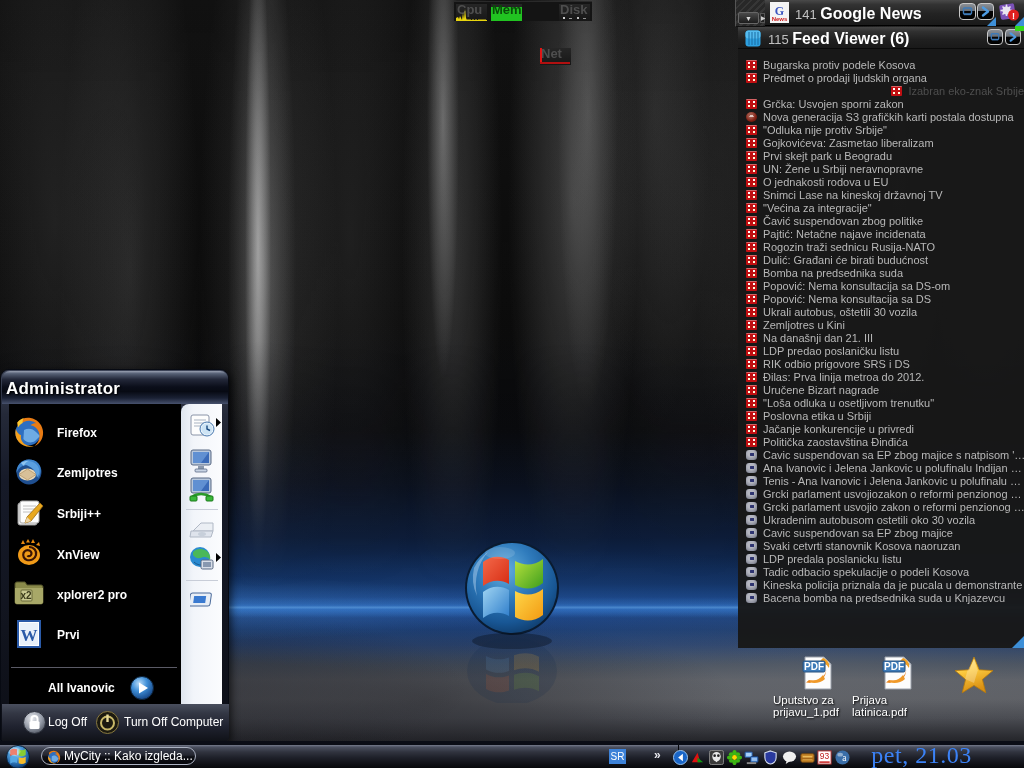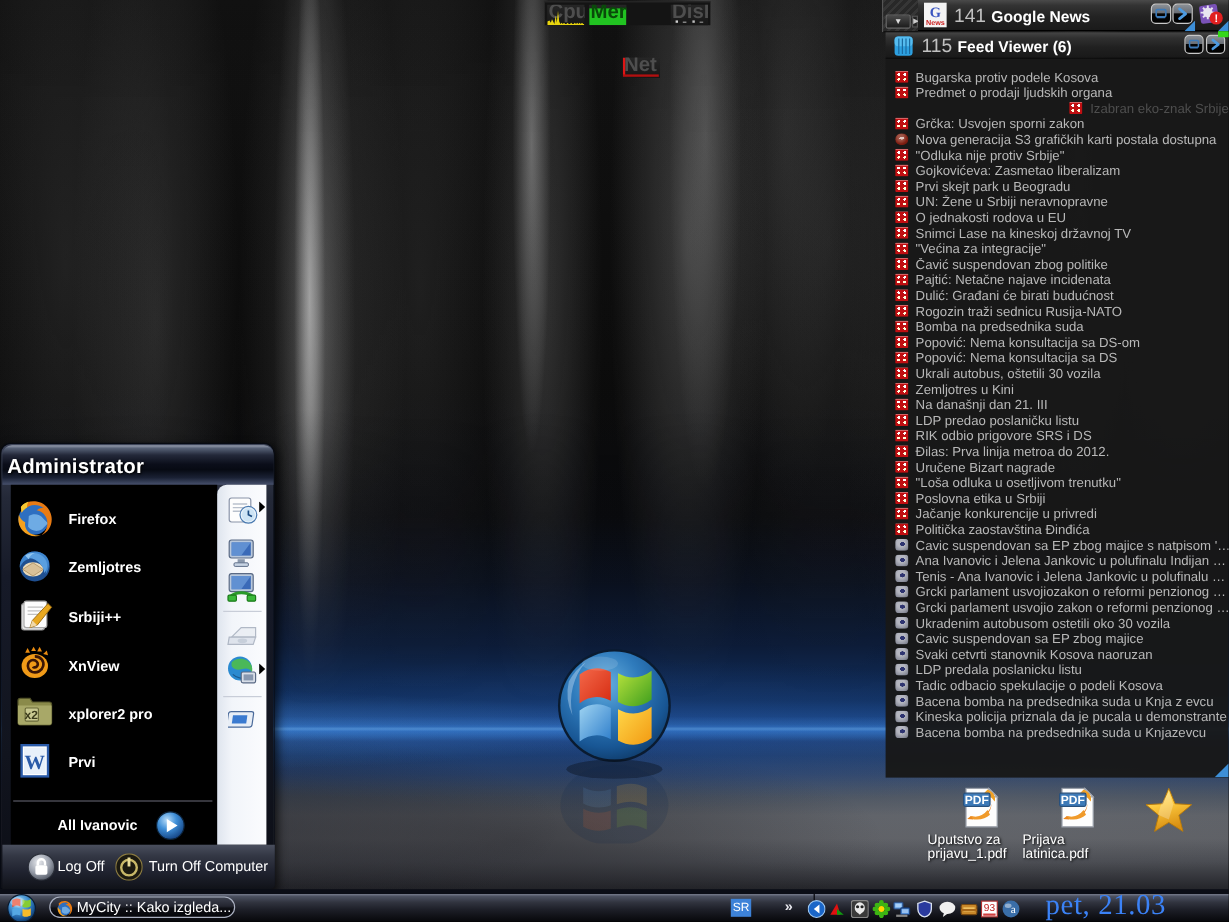--- a/index.html
+++ b/index.html
@@ -76,39 +76,39 @@
     text-shadow:1px 1px 2px #000; }
 
   
   #orb { position:absolute; left:460px; top:538px; width:104px; height:165px; }
 
   
   #sysmon { position:absolute; left:454px; top:1px; width:138px; height:20px;
     background:#141414; border-top:1px solid #2a2a2a; }
   .sm { position:absolute; top:2px; height:17px; width:31px;
     background:linear-gradient(180deg,#262626,#171717);
-    font-size:17px; font-weight:bold; color:#4e4e4e; line-height:12px; padding-left:1px; overflow:hidden; }
+    font-size:13px; font-weight:bold; color:#4e4e4e; line-height:12px; padding-left:1px; overflow:hidden; }
 
   
   #wtab { position:absolute; left:735px; top:0; width:30px; height:27px;
     background:repeating-linear-gradient(135deg,#363636 0 2px,#282828 2px 5px);
     border-left:1px solid #555; border-bottom:1px solid #111; }
   #wtab .btn { position:absolute; left:2px; top:12px; width:21px; height:12px;
     background:linear-gradient(180deg,#4a4a4a,#1c1c1c); border:1px solid #666; border-radius:2px;
     color:#ddd; font-size:7px; text-align:center; line-height:11px; }
   #wtab .btn2 { position:absolute; left:24px; top:13px; width:5px; height:10px;
     background:#222; border:1px solid #555; color:#ccc; font-size:6px; line-height:9px; }
   #whead1 { position:absolute; left:765px; top:0; width:259px; height:26px;
     background:linear-gradient(180deg,#4a4a4a 0%,#333 18%,#232323 55%,#1a1a1a 100%);
     border-bottom:1px solid #000; }
   #whead2 { position:absolute; left:738px; top:27px; width:286px; height:22px;
     background:linear-gradient(180deg,#454545 0%,#303030 22%,#202020 60%,#191919 100%);
     border-bottom:1px solid #0a0a0a; }
-  .wtitle { color:#fff; font-weight:bold; font-size:13px; }
-  .wnum { color:#c0c0c0; font-weight:normal; font-size:16px; }
+  .wtitle { color:#fff; font-weight:bold; font-size:16px; }
+  .wnum { color:#c0c0c0; font-weight:normal; font-size:13px; }
   .wbtn { position:absolute; width:17px; height:17px; border:1.5px solid #c8c8c8; border-radius:4px;
     background:linear-gradient(180deg,#8a8f96 0%,#6a6f76 45%,#050505 50%,#000 100%); }
   .wbtn svg { position:absolute; left:1px; top:1px; }
   #wlist { position:absolute; left:738px; top:49px; width:286px; height:599px;
     background:rgba(24,24,24,0.96); overflow:hidden; padding-top:10px; }
   .fitem { height:13px; white-space:nowrap; overflow:hidden; color:#b8b8b8; font-size:11px; line-height:13px; padding-left:8px; }
   .fitem.dim { color:#4e4e4e;text-align:right; }
   .fitem .fic { display:inline-block; width:11px; height:10px; margin-right:6px; vertical-align:-1px; }
   .fic-red { background:#c00f12; border-radius:1px;
     background-image:linear-gradient(180deg, rgba(255,255,255,0.35) 0 1px, transparent 1px),
@@ -195,21 +195,21 @@
   </div>
   <div id="sysmon">
     <div class="sm" style="left:2px;">Cpu
       <svg class="abs" style="left:0;top:4px" width="31" height="13" viewBox="0 0 31 13">
         <path d="M0,13 L0,10 2,9 3,11 4,8 5,10 6,12 7,5 8,11 9,1 10,10 11,12 12,11 13,12 14,11 15,12 16,12 17,11 18,12 19,12 20,11 21,12 22,12 23,11 24,12 25,11 26,12 27,11 28,12 29,11 30,12 31,12 31,13 Z" fill="#e8d40e"></path>
       </svg>
     </div>
     <div class="sm" style="left:37px; color:#0a4a0a;"><span style="position:relative;z-index:2">Mem</span>
       <div class="abs" style="left:0;top:3px;width:31px;height:14px;background:#21c321;z-index:1"></div>
     </div>
-    <div class="sm" style="left:65px;margin-top:44px;">Net
+    <div class="sm" style="left:86px;margin-top:44px;">Net
       <div class="abs" style="left:0;top:0;width:2px;height:15px;background:#e01515"></div>
       <div class="abs" style="left:0;top:14px;width:30px;height:2px;background:#b01010"></div>
     </div>
     <div class="sm" style="left:105px;">Disk
       <div class="abs" style="left:4px;top:13px;width:2px;height:2px;background:#cfcfcf"></div>
       <div class="abs" style="left:10px;top:14px;width:3px;height:1px;background:#9f9f9f"></div>
       <div class="abs" style="left:18px;top:13px;width:2px;height:2px;background:#bfbfbf"></div>
       <div class="abs" style="left:24px;top:14px;width:3px;height:1px;background:#8f8f8f"></div>
     </div>
   </div>
@@ -221,22 +221,22 @@
     <div class="fitem"><span class="fic fic-ball"></span>Nova generacija S3 grafičkih karti postala dostupna</div>
     <div class="fitem"><span class="fic fic-red"></span>"Odluka nije protiv Srbije"</div>
     <div class="fitem"><span class="fic fic-red"></span>Gojkovićeva: Zasmetao liberalizam</div>
     <div class="fitem"><span class="fic fic-red"></span>Prvi skejt park u Beogradu</div>
     <div class="fitem"><span class="fic fic-red"></span>UN: Žene u Srbiji neravnopravne</div>
     <div class="fitem"><span class="fic fic-red"></span>O jednakosti rodova u EU</div>
     <div class="fitem"><span class="fic fic-red"></span>Snimci Lase na kineskoj državnoj TV</div>
     <div class="fitem"><span class="fic fic-red"></span>"Većina za integracije"</div>
     <div class="fitem"><span class="fic fic-red"></span>Čavić suspendovan zbog politike</div>
     <div class="fitem"><span class="fic fic-red"></span>Pajtić: Netačne najave incidenata</div>
+    <div class="fitem"><span class="fic fic-red"></span>Rogozin traži sednicu Rusija-NATO</div>
     <div class="fitem"><span class="fic fic-red"></span>Dulić: Građani će birati budućnost</div>
-    <div class="fitem"><span class="fic fic-red"></span>Rogozin traži sednicu Rusija-NATO</div>
     <div class="fitem"><span class="fic fic-red"></span>Bomba na predsednika suda</div>
     <div class="fitem"><span class="fic fic-red"></span>Popović: Nema konsultacija sa DS-om</div>
     <div class="fitem"><span class="fic fic-red"></span>Popović: Nema konsultacija sa DS</div>
     <div class="fitem"><span class="fic fic-red"></span>Ukrali autobus, oštetili 30 vozila</div>
     <div class="fitem"><span class="fic fic-red"></span>Zemljotres u Kini</div>
     <div class="fitem"><span class="fic fic-red"></span>Na današnji dan 21. III</div>
     <div class="fitem"><span class="fic fic-red"></span>LDP predao poslaničku listu</div>
     <div class="fitem"><span class="fic fic-red"></span>RIK odbio prigovore SRS i DS</div>
     <div class="fitem"><span class="fic fic-red"></span>Đilas: Prva linija metroa do 2012.</div>
     <div class="fitem"><span class="fic fic-red"></span>Uručene Bizart nagrade</div>
@@ -247,21 +247,20 @@
     <div class="fitem"><span class="fic fic-grey"></span>Cavic suspendovan sa EP zbog majice s natpisom '…</div>
     <div class="fitem"><span class="fic fic-grey"></span>Ana Ivanovic i Jelena Jankovic u polufinalu Indijan …</div>
     <div class="fitem"><span class="fic fic-grey"></span>Tenis - Ana Ivanovic i Jelena Jankovic u polufinalu …</div>
     <div class="fitem"><span class="fic fic-grey"></span>Grcki parlament usvojiozakon o reformi penzionog …</div>
     <div class="fitem"><span class="fic fic-grey"></span>Grcki parlament usvojio zakon o reformi penzionog …</div>
     <div class="fitem"><span class="fic fic-grey"></span>Ukradenim autobusom ostetili oko 30 vozila</div>
     <div class="fitem"><span class="fic fic-grey"></span>Cavic suspendovan sa EP zbog majice</div>
     <div class="fitem"><span class="fic fic-grey"></span>Svaki cetvrti stanovnik Kosova naoruzan</div>
     <div class="fitem"><span class="fic fic-grey"></span>LDP predala poslanicku listu</div>
     <div class="fitem"><span class="fic fic-grey"></span>Tadic odbacio spekulacije o podeli Kosova</div>
-    <div class="fitem"><span class="fic fic-grey"></span>Bacena bomba na predsednika suda u Knja z evcu</div>
     <div class="fitem"><span class="fic fic-grey"></span>Kineska policija priznala da je pucala u demonstrante</div>
     <div class="fitem"><span class="fic fic-grey"></span>Bacena bomba na predsednika suda u Knjazevcu</div>
     <svg class="abs" style="left:274px;top:587px" width="12" height="12" viewBox="0 0 12 12">
         <path d="M12,0 L12,12 L0,12 Z" fill="#3d8fd8"></path>
       </svg>
   </div>
   <div id="wtab">
       <div class="btn">▼</div>
       <div class="btn2">▶</div>
     </div>

